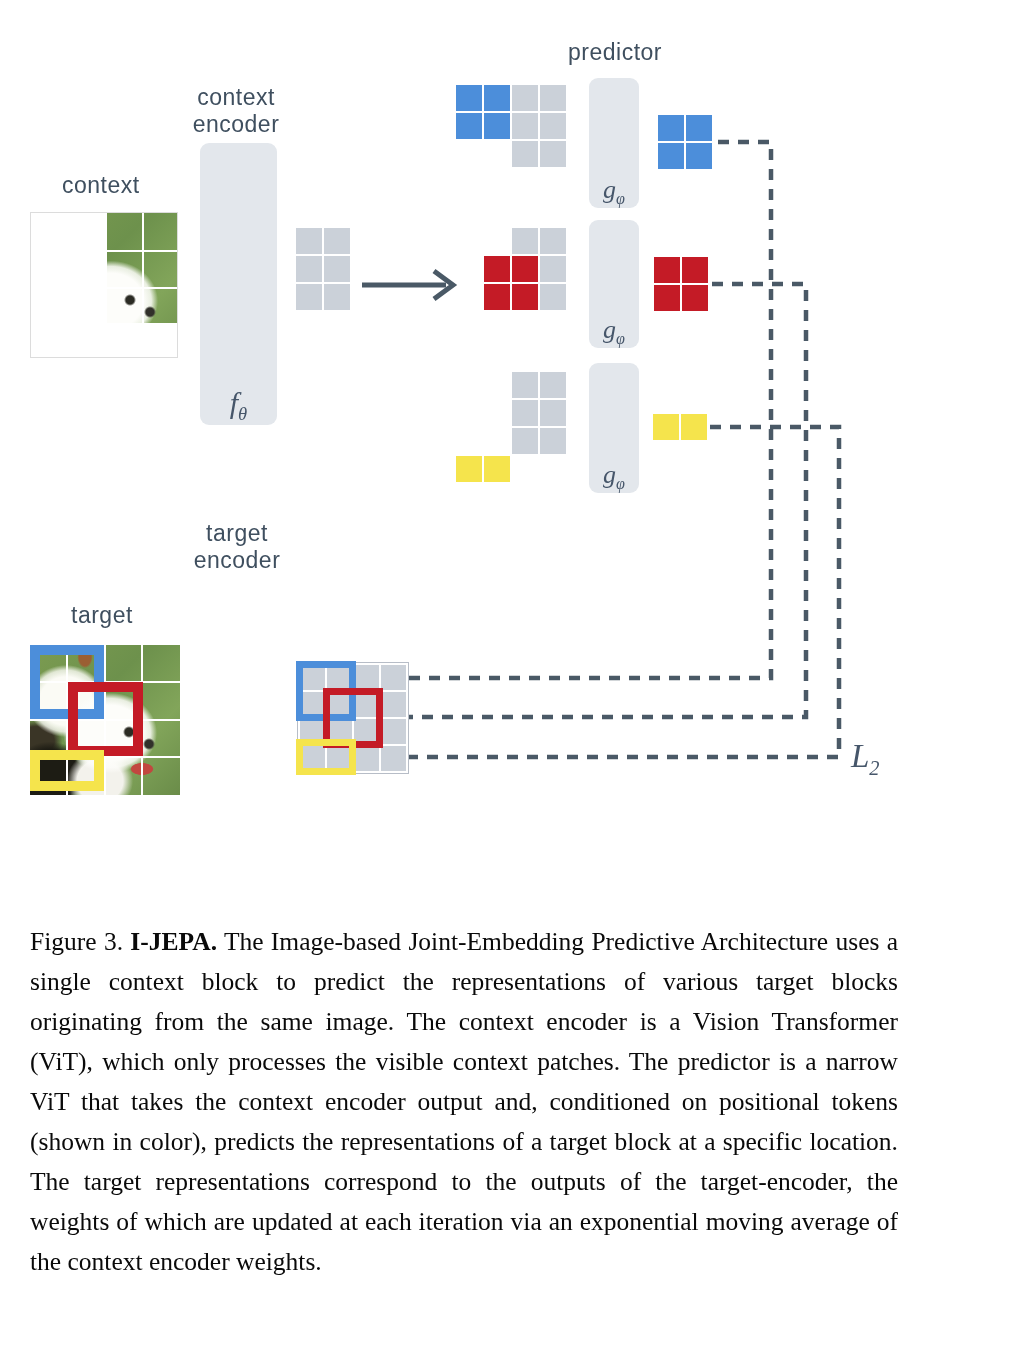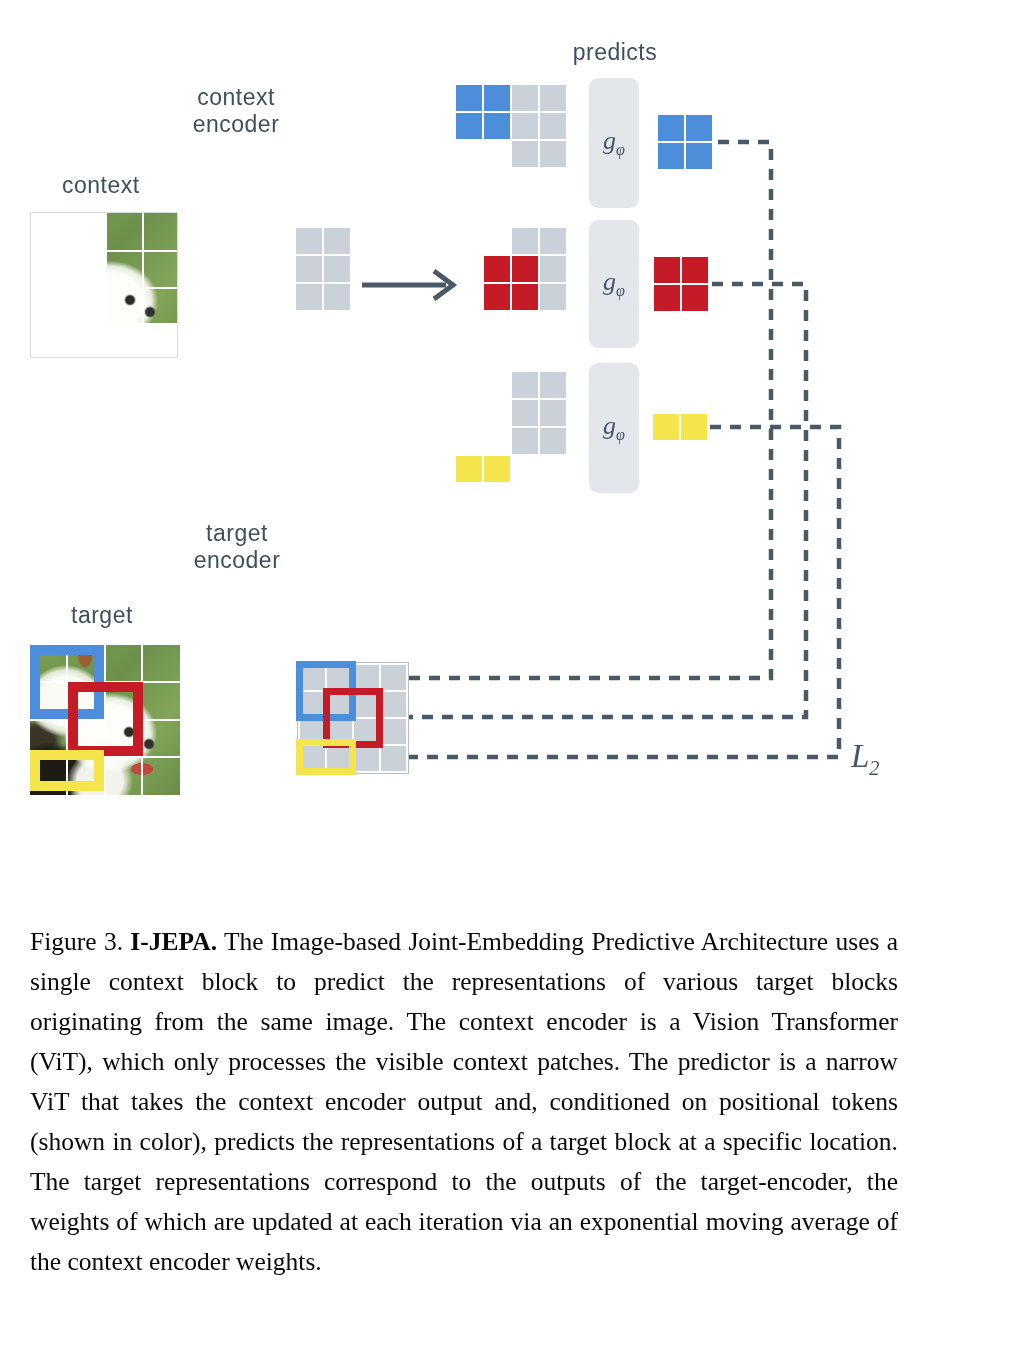--- a/index.html
+++ b/index.html
@@ -11,21 +11,21 @@
           line-height:27px;white-space:pre;}
   .center{text-align:center;}
   #lbl-predictor{left:540px;top:39px;width:150px;}
   #lbl-context-encoder{left:156px;top:84px;width:160px;}
   #lbl-context{left:62px;top:172px;}
   #lbl-target-encoder{left:157px;top:520px;width:160px;}
   #lbl-target{left:71px;top:602px;}
 
   
   .encbox{position:absolute;background:var(--c-box);border-radius:9px;
-          display:flex;align-items:center;justify-content:center;}
+          display:flex;align-items:flex-end;justify-content:center;}
   #box-fctx{left:200px;top:143px;width:77px;height:282px;}
   #box-ftgt{left:200px;top:578px;width:75px;height:280px;}
   #box-g1{left:589px;top:78px;width:50px;height:130px;}
   #box-g2{left:589px;top:220px;width:50px;height:128px;}
   #box-g3{left:589px;top:363px;width:50px;height:130px;}
   .sym{font-family:"Liberation Serif",serif;font-style:italic;color:var(--c-symbol);
        font-size:30px;}
   .sym sub{font-size:.62em;font-style:italic;}
   .sym-g{font-size:26px;}
 
@@ -106,34 +106,37 @@
     <path class="solid" d="M362 285 H446"></path>
     <path class="solid" d="M434 271 L453 285 L434 299"></path>
     <path class="dash" d="M718 142 H771 V678 H381"></path>
     <polygon class="head" points="355,678 380,667 380,689"></polygon>
     <path class="dash" d="M712 284 H806 V717 H409"></path>
     <polygon class="head" points="383,717 408,706 408,728"></polygon>
     <path class="dash" d="M710 427 H839 V757 H381"></path>
     <polygon class="head" points="355,757 380,746 380,768"></polygon>
   </svg>
 
-  <div class="dlabel center" id="lbl-predictor">predicts</div>
+  <div class="dlabel center" id="lbl-predictor">predictor</div>
   <div class="dlabel center" id="lbl-context-encoder"><span>context</span><br><span>encoder</span></div>
   <div class="dlabel" id="lbl-context">context</div>
   <div class="dlabel center" id="lbl-target-encoder"><span>target</span><br><span>encoder</span></div>
   <div class="dlabel" id="lbl-target">target</div>
 
   <div id="context-image">
     <div id="context-crop">
       <div class="dogphoto">
         <div class="gridlines"></div>
       </div>
     </div>
   </div>
 
+  <div class="encbox" id="box-fctx">
+    <span class="sym"><span>f</span><sub>θ</sub></span>
+  </div>
 
   <div class="grid" id="grid-enc-out" style="grid-template-columns: repeat(2, var(--cell));">
       <div class="cell" style="background: rgb(203, 209, 217);"></div>
       <div class="cell" style="background: rgb(203, 209, 217);"></div>
       <div class="cell" style="background: rgb(203, 209, 217);"></div>
       <div class="cell" style="background: rgb(203, 209, 217);"></div>
       <div class="cell" style="background: rgb(203, 209, 217);"></div>
       <div class="cell" style="background: rgb(203, 209, 217);"></div>
     </div>
 

